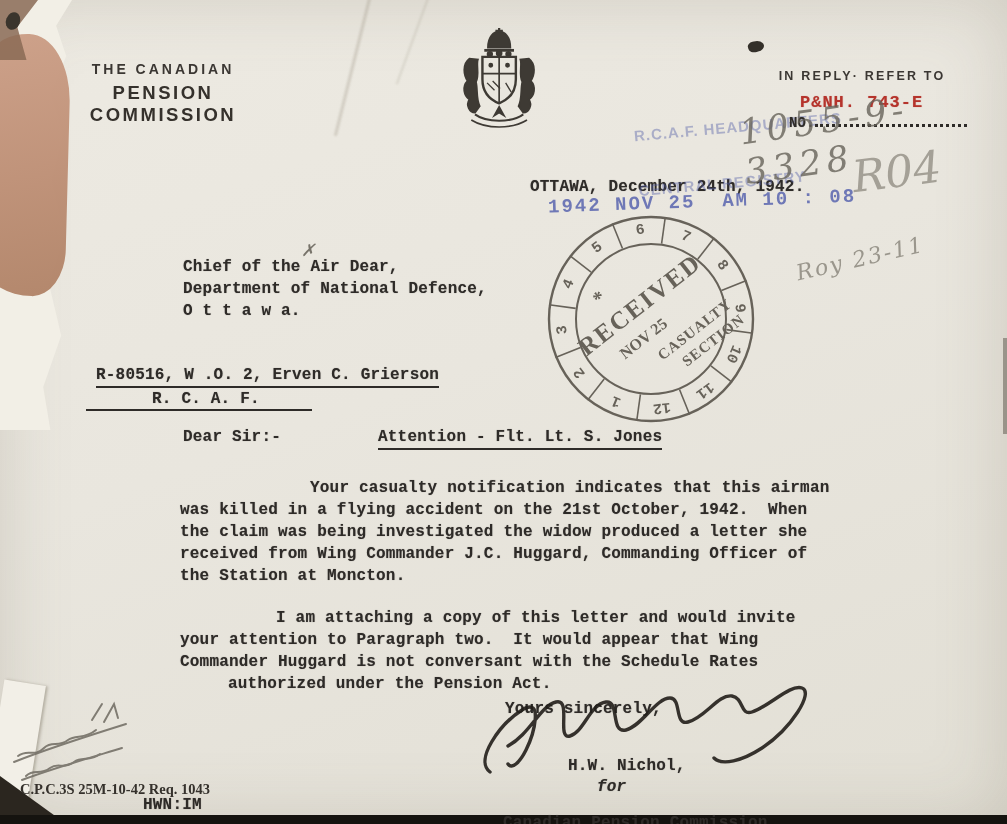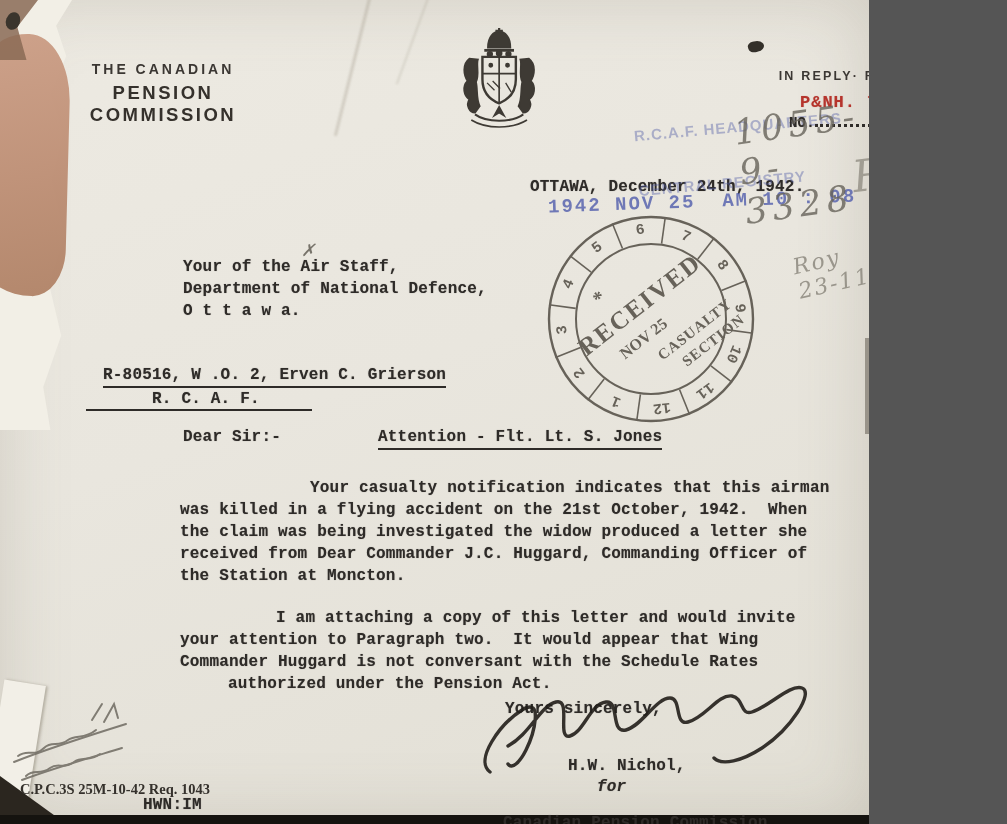--- a/index.html
+++ b/index.html
@@ -1,16 +1,16 @@
 <!DOCTYPE html>
 <html><head>
 <meta charset="utf-8">
 <style>
   html,body{margin:0;padding:0;background:#555;}
-  .page{position:relative;width:869px;height:824px;overflow:hidden;
+  .page{position:relative;width:1007px;height:824px;overflow:hidden;
         background:linear-gradient(160deg,#edeae2 0%,#e9e6de 45%,#e2dfd5 100%);
         box-shadow:inset 0 0 70px rgba(115,105,85,.22);
         font-family:"Liberation Mono",monospace;}
   .mono{font-family:"Liberation Mono",monospace;font-weight:700;color:#2e2b28;
         font-size:16px;white-space:pre;letter-spacing:.2px;
         text-shadow:0 0 1px rgba(46,43,40,.45);position:absolute;}
   .sans{font-family:"Liberation Sans",sans-serif;position:absolute;color:#3b3733;}
   .pencil{font-family:"DejaVu Serif",serif;font-style:italic;position:absolute;color:#8d897f;}
   .abs{position:absolute;}
   .u{border-bottom:2px solid #2e2b28;padding-bottom:2px;}
@@ -91,21 +91,21 @@
 
   <div class="mono" style="left:530px;top:178px;">OTTAWA, December 24th, 1942.</div>
   <div class="abs" style="left:548px;top:191px;transform:rotate(-2deg);color:rgba(76,88,170,.78);
        font-family:'Liberation Mono',monospace;font-weight:700;font-size:19px;letter-spacing:2px;white-space:pre;">1942 NOV 25  AM 10 : 08</div>
 
   <div class="pencil" style="left:852px;top:146px;font-size:44px;transform:rotate(-7deg);opacity:.75;">R04</div>
   <div class="pencil" style="left:795px;top:246px;font-size:22px;letter-spacing:2px;transform:rotate(-13deg);opacity:.85;">Roy 23-11</div>
   <div class="pencil" style="left:301px;top:240px;font-size:17px;color:#77736a;">✗</div>
 
   <div class="abs" style="left:183px;top:256px;">
-    <div class="mono bodyline" style="position:static;">Your of the Air Staff,</div>
+    <div class="mono bodyline" style="position:static;">Chief of the Air Dear,</div>
     <div class="mono bodyline" style="position:static;">Department of National Defence,</div>
     <div class="mono bodyline" style="position:static;">O t t a w a.</div>
   </div>
 
   <svg class="abs" style="left:541px;top:212px;opacity:.82;" width="220" height="215" viewBox="0 0 220 215">
     <g stroke="#4b463d" fill="none">
       <circle cx="110" cy="107" r="102" stroke-width="2.4"></circle>
       <circle cx="110" cy="107" r="75" stroke-width="2"></circle>
       <g stroke-width="1.6">
         <line x1="120.6" y1="31.7" x2="124.3" y2="5.0"></line>
@@ -138,32 +138,32 @@
     </g>
     <g transform="translate(110,107) rotate(-38)" fill="#4b463d" text-anchor="middle" font-family="Liberation Serif, serif">
       <text x="-28" y="-42" font-size="20">*</text>
       <text x="0" y="-10" font-size="25" letter-spacing="2">RECEIVED</text>
       <text x="-18" y="16" font-size="16">NOV 25</text>
       <text x="28" y="40" font-size="15" letter-spacing="1">CASUALTY</text>
       <text x="36" y="60" font-size="15" letter-spacing="1">SECTION</text>
     </g>
   </svg>
 
-  <div class="mono u" style="left:103px;top:366px;">R-80516, W .O. 2, Erven C. Grierson</div>
+  <div class="mono u" style="left:96px;top:366px;">R-80516, W .O. 2, Erven C. Grierson</div>
   <div class="mono" style="left:152px;top:390px;">R. C. A. F.</div>
   <div class="abs" style="left:86px;top:409px;width:226px;height:2px;background:#2e2b28;"></div>
 
   <div class="mono" style="left:183px;top:428px;">Dear Sir:-</div>
   <div class="mono u" style="left:378px;top:428px;">Attention - Flt. Lt. S. Jones</div>
 
   <div class="abs" style="left:180px;top:477px;">
     <div class="mono bodyline" style="position:static;margin-left:130px;">Your casualty notification indicates that this airman</div>
     <div class="mono bodyline" style="position:static;">was killed in a flying accident on the 21st October, 1942.  When</div>
     <div class="mono bodyline" style="position:static;">the claim was being investigated the widow produced a letter she</div>
-    <div class="mono bodyline" style="position:static;">received from Dear Commander J.C. Huggard, Commanding Officer of</div>
+    <div class="mono bodyline" style="position:static;">received from Wing Commander J.C. Huggard, Commanding Officer of</div>
     <div class="mono bodyline" style="position:static;">the Station at Moncton.</div>
   </div>
 
   <div class="abs" style="left:180px;top:607px;">
     <div class="mono bodyline" style="position:static;margin-left:96px;text-align:center;">I am attaching a copy of this letter and would invite</div>
     <div class="mono bodyline" style="position:static;">your attention to Paragraph two.  It would appear that Wing</div>
     <div class="mono bodyline" style="position:static;">Commander Huggard is not conversant with the Schedule Rates</div>
     <div class="mono bodyline" style="position:static;margin-left:48px;">authorized under the Pension Act.</div>
   </div>
 

